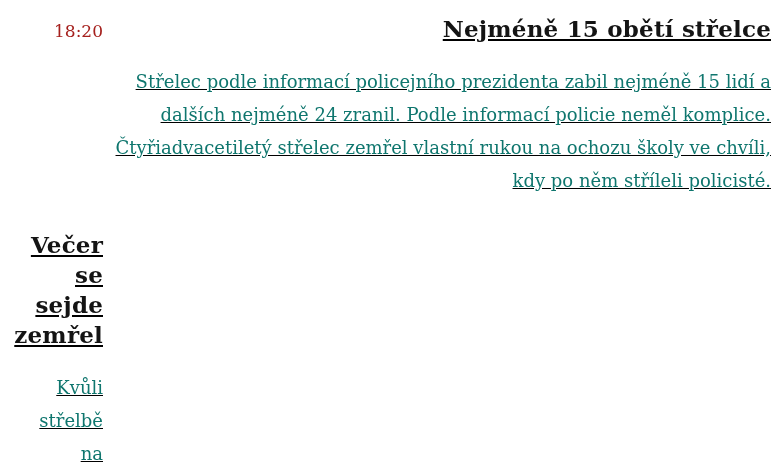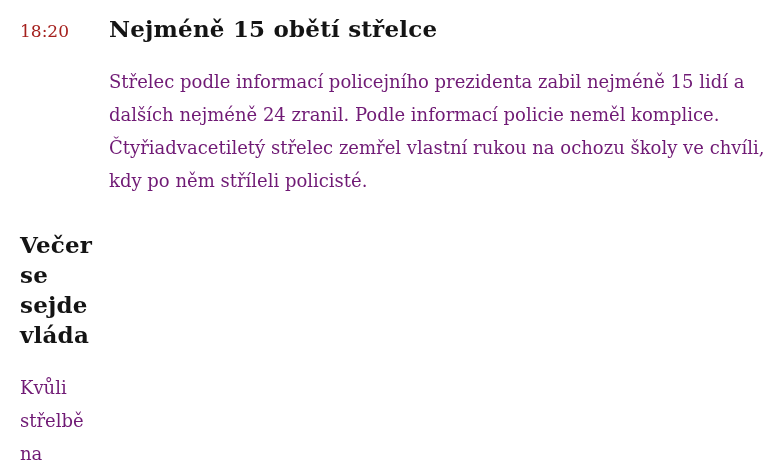--- a/index.html
+++ b/index.html
@@ -8,65 +8,67 @@
     background: #ffffff;
   }
   .page {
     position: relative;
     width: 783px;
     height: 465px;
     overflow: hidden;
     background: #ffffff;
     font-family: "DejaVu Serif", "Liberation Serif", serif;
     box-sizing: border-box;
-    padding: 14px 0 0 20px;
+    padding: 14px 0 0 14px;
+    text-align: right;
   }
   .entry {
     display: grid;
     grid-template-columns: 89px 1fr;
     align-items: start;
   }
   .time {
     color: #a5201d;
     font-size: 17px;
     line-height: 30px;
     padding-top: 2px;
     white-space: nowrap;
   }
   .content {
     max-width: 668px;
+    text-decoration: underline;
   }
   .title {
     margin: 0 0 21px 0;
     font-size: 23px;
     line-height: 30px;
     font-weight: bold;
     color: #141414;
     letter-spacing: 0.2px;
   }
   .content p {
     margin: 0 0 33px 0;
     font-size: 18px;
     line-height: 33px;
-    color: #701a75;
+    color: #0f766e;
   }
 </style>
 </head>
 <body>
 
 <div class="page">
 
   <article class="entry">
     <div class="time">18:20</div>
     <div class="content">
       <h2 class="title">Nejméně 15 obětí střelce</h2>
       <p>Střelec podle informací policejního prezidenta zabil nejméně 15 lidí a dalších nejméně 24 zranil. Podle informací policie neměl komplice. Čtyřiadvacetiletý střelec zemřel vlastní rukou na ochozu školy ve chvíli, kdy po něm stříleli policisté.</p>
     </div>
   </article>
 
   <article class="entry">
     <div class="content">
-      <h2 class="title">Večer se sejde vláda</h2>
+      <h2 class="title">Večer se sejde zemřel</h2>
       <p>Kvůli střelbě na Filozofické fakultě Univerzity Karlovy v Praze se večer ve 21:00 mimořádně sejde vláda, informovala Strakova akademie.</p>
     </div>
   </article>
 
 </div>
 
 </body></html>

